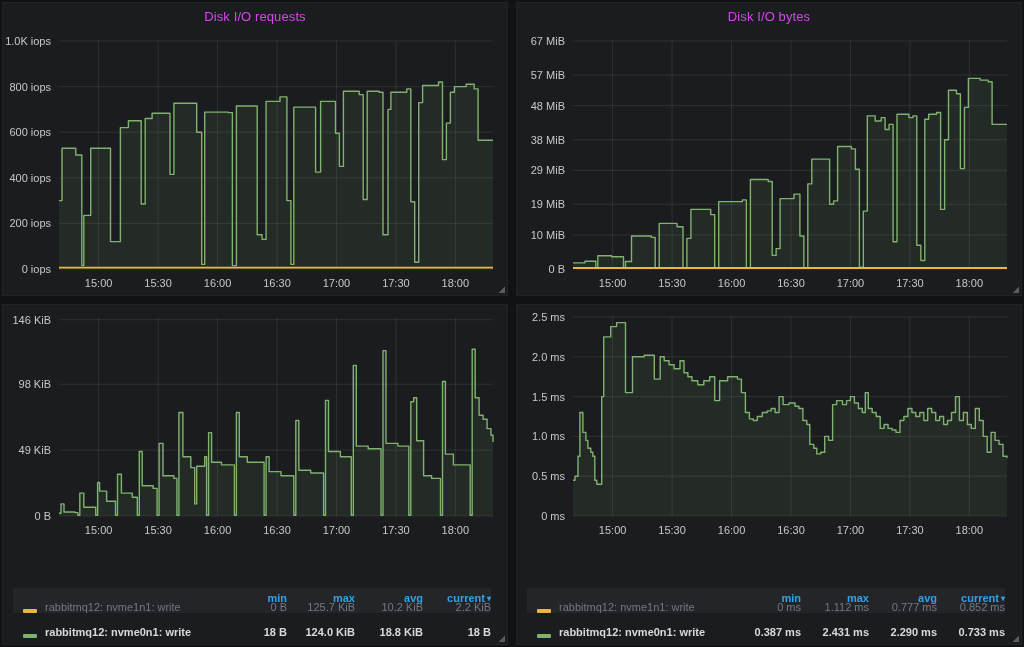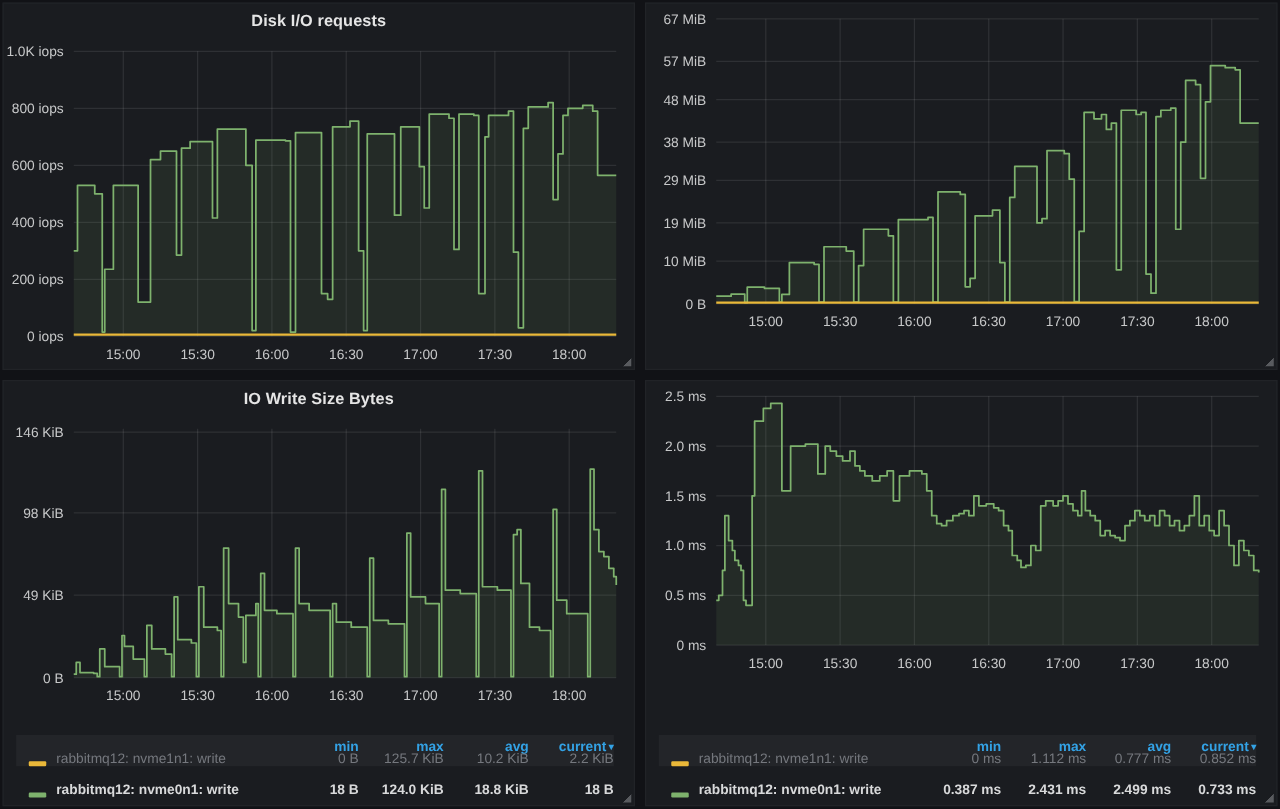--- a/index.html
+++ b/index.html
@@ -12,21 +12,21 @@
   .grid{
     position:absolute;inset:2px;
     display:grid;grid-template-columns:1fr 1fr;grid-template-rows:294px 1fr;gap:8px;
   }
   .panel{
     background:#1a1c20;border:1px solid #212327;box-sizing:border-box;
     position:relative;display:flex;flex-direction:column;min-height:0;
   }
   .panel-title{
     height:26px;flex:0 0 26px;display:flex;align-items:center;justify-content:center;
-    color:#e5e5e5;font-size:13px;font-weight:bold;cursor:pointer;letter-spacing:.1px;
+    color:#d946ef;font-size:13px;font-weight:normal;cursor:pointer;letter-spacing:.1px;
   }
   .chart{flex:1 1 auto;min-height:0;position:relative;cursor:crosshair;}
   .chart svg{display:block;}
   
   .legend{flex:0 0 auto;padding:0 16px 6px 10px;font-size:11px;}
   .legend-header{display:flex;align-items:center;height:20px;font-weight:bold;}
   .legend-header .lcol{color:#33a2e5;cursor:pointer;}
   .legend-spacer{flex:1 1 auto;}
   .lcol{width:68px;flex:0 0 68px;text-align:right;white-space:nowrap;margin-top:39px;}
   .sort-caret{font-size:8px;margin-left:2px;vertical-align:1px;}
@@ -77,20 +77,21 @@
           <text x="452.3470319634703" y="258" fill="#c7c8c9" font-size="11" text-anchor="middle">18:00</text>
           <path d="M56.0 171.6L59.0 171.6L59.0 119.2L72.8 119.2L72.8 126.0L78.8 126.0L78.8 236.6L80.8 236.6L80.8 186.4L87.7 186.4L87.7 119.2L107.5 119.2L107.5 212.6L117.4 212.6L117.4 98.6L125.4 98.6L125.4 91.8L138.2 91.8L138.2 175.0L142.2 175.0L142.2 89.5L149.1 89.5L149.1 84.3L167.0 84.3L167.0 145.4L170.9 145.4L170.9 74.2L193.7 74.2L193.7 103.2L198.7 103.2L198.7 235.4L201.7 235.4L201.7 83.1L225.4 83.1L225.4 83.6L229.4 83.6L229.4 236.6L233.4 236.6L233.4 77.0L254.2 77.0L254.2 205.8L259.1 205.8L259.1 210.4L263.1 210.4L263.1 72.4L277.0 72.4L277.0 67.9L283.9 67.9L283.9 171.6L287.9 171.6L287.9 235.4L290.8 235.4L290.8 78.1L312.6 78.1L312.6 143.1L317.6 143.1L317.6 72.4L332.5 72.4L332.5 104.3L336.4 104.3L336.4 137.4L340.4 137.4L340.4 62.2L356.2 62.2L356.2 65.6L360.2 65.6L360.2 170.5L364.2 170.5L364.2 62.2L376.1 62.2L376.1 63.3L380.0 63.3L380.0 205.8L385.0 205.8L385.0 80.4L387.9 80.4L387.9 63.3L403.8 63.3L403.8 59.9L407.8 59.9L407.8 172.7L411.7 172.7L411.7 233.2L415.7 233.2L415.7 73.6L419.6 73.6L419.6 56.5L435.5 56.5L435.5 53.0L439.5 53.0L439.5 130.6L443.4 130.6L443.4 94.1L447.4 94.1L447.4 63.3L451.4 63.3L451.4 57.6L463.2 57.6L463.2 55.3L471.2 55.3L471.2 59.9L475.1 59.9L475.1 111.2L490.0 111.2L490.0 111.2L490.0 111.2L490.0 240.0L56.0 240.0 Z" fill="rgba(126,178,109,0.10)" stroke="none"></path>
           <path d="M56.0 171.6L59.0 171.6L59.0 119.2L72.8 119.2L72.8 126.0L78.8 126.0L78.8 236.6L80.8 236.6L80.8 186.4L87.7 186.4L87.7 119.2L107.5 119.2L107.5 212.6L117.4 212.6L117.4 98.6L125.4 98.6L125.4 91.8L138.2 91.8L138.2 175.0L142.2 175.0L142.2 89.5L149.1 89.5L149.1 84.3L167.0 84.3L167.0 145.4L170.9 145.4L170.9 74.2L193.7 74.2L193.7 103.2L198.7 103.2L198.7 235.4L201.7 235.4L201.7 83.1L225.4 83.1L225.4 83.6L229.4 83.6L229.4 236.6L233.4 236.6L233.4 77.0L254.2 77.0L254.2 205.8L259.1 205.8L259.1 210.4L263.1 210.4L263.1 72.4L277.0 72.4L277.0 67.9L283.9 67.9L283.9 171.6L287.9 171.6L287.9 235.4L290.8 235.4L290.8 78.1L312.6 78.1L312.6 143.1L317.6 143.1L317.6 72.4L332.5 72.4L332.5 104.3L336.4 104.3L336.4 137.4L340.4 137.4L340.4 62.2L356.2 62.2L356.2 65.6L360.2 65.6L360.2 170.5L364.2 170.5L364.2 62.2L376.1 62.2L376.1 63.3L380.0 63.3L380.0 205.8L385.0 205.8L385.0 80.4L387.9 80.4L387.9 63.3L403.8 63.3L403.8 59.9L407.8 59.9L407.8 172.7L411.7 172.7L411.7 233.2L415.7 233.2L415.7 73.6L419.6 73.6L419.6 56.5L435.5 56.5L435.5 53.0L439.5 53.0L439.5 130.6L443.4 130.6L443.4 94.1L447.4 94.1L447.4 63.3L451.4 63.3L451.4 57.6L463.2 57.6L463.2 55.3L471.2 55.3L471.2 59.9L475.1 59.9L475.1 111.2L490.0 111.2L490.0 111.2L490.0 111.2" fill="none" stroke="#7EB26D" stroke-width="1.4" stroke-linejoin="round"></path>
           <path d="M56.0 238.6L490.0 238.6L490.0 238.6L490.0 238.6" fill="none" stroke="#EAB839" stroke-width="1.8" stroke-linejoin="round"></path>
         </svg>
       </div>
     <div class="resize-handle"></div>
   </div>
 
   <div class="panel">
+    <div class="panel-title">Disk I/O bytes</div>
     <div class="chart">
         <svg width="504" height="266">
           <line x1="56" x2="490" y1="240" y2="240" stroke="rgba(255,255,255,0.09)" stroke-width="1"></line>
           <text x="48" y="244" fill="#c7c8c9" font-size="11" text-anchor="end">0 B</text>
           <line x1="56" x2="490" y1="205.97014925373134" y2="205.97014925373134" stroke="rgba(255,255,255,0.09)" stroke-width="1"></line>
           <text x="48" y="209.97014925373134" fill="#c7c8c9" font-size="11" text-anchor="end">10 MiB</text>
           <line x1="56" x2="490" y1="175.34328358208955" y2="175.34328358208955" stroke="rgba(255,255,255,0.09)" stroke-width="1"></line>
           <text x="48" y="179.34328358208955" fill="#c7c8c9" font-size="11" text-anchor="end">19 MiB</text>
           <line x1="56" x2="490" y1="141.3134328358209" y2="141.3134328358209" stroke="rgba(255,255,255,0.09)" stroke-width="1"></line>
           <text x="48" y="145.3134328358209" fill="#c7c8c9" font-size="11" text-anchor="end">29 MiB</text>
@@ -118,21 +119,20 @@
           <text x="452.3470319634703" y="258" fill="#c7c8c9" font-size="11" text-anchor="middle">18:00</text>
           <path d="M56.0 233.9L67.9 233.9L67.9 232.2L78.8 232.2L78.8 239.0L80.8 239.0L80.8 226.7L94.6 226.7L94.6 227.7L106.5 227.7L106.5 238.6L108.5 238.6L108.5 232.5L114.5 232.5L114.5 207.0L134.3 207.0L134.3 208.4L138.2 208.4L138.2 238.6L142.2 238.6L142.2 194.4L160.0 194.4L160.0 197.8L166.0 197.8L166.0 238.6L169.9 238.6L169.9 209.4L173.9 209.4L173.9 180.4L193.7 180.4L193.7 185.6L197.7 185.6L197.7 238.6L201.7 238.6L201.7 172.6L225.4 172.6L225.4 170.9L229.4 170.9L229.4 238.6L233.4 238.6L233.4 150.5L251.2 150.5L251.2 152.5L255.2 152.5L255.2 226.4L259.1 226.4L259.1 219.6L263.1 219.6L263.1 169.6L277.0 169.6L277.0 165.1L282.9 165.1L282.9 207.0L286.9 207.0L286.9 238.6L290.8 238.6L290.8 154.9L294.8 154.9L294.8 130.1L312.6 130.1L312.6 175.3L316.6 175.3L316.6 171.9L320.6 171.9L320.6 117.5L334.4 117.5L334.4 119.9L338.4 119.9L338.4 140.3L342.4 140.3L342.4 238.3L346.3 238.3L346.3 182.1L350.3 182.1L350.3 86.9L358.2 86.9L358.2 92.0L364.2 92.0L364.2 88.6L368.1 88.6L368.1 100.5L372.1 100.5L372.1 95.4L376.1 95.4L376.1 212.8L380.0 212.8L380.0 85.2L391.9 85.2L391.9 88.6L395.9 88.6L395.9 86.9L399.8 86.9L399.8 216.2L403.8 216.2L403.8 231.5L407.8 231.5L407.8 90.3L411.7 90.3L411.7 85.2L419.6 85.2L419.6 83.5L423.6 83.5L423.6 180.4L427.6 180.4L427.6 110.7L431.5 110.7L431.5 61.3L439.5 61.3L439.5 64.7L443.4 64.7L443.4 139.6L447.4 139.6L447.4 78.4L451.4 78.4L451.4 49.4L463.2 49.4L463.2 51.1L471.2 51.1L471.2 52.8L475.1 52.8L475.1 95.4L490.0 95.4L490.0 95.4L490.0 95.4L490.0 240.0L56.0 240.0 Z" fill="rgba(126,178,109,0.10)" stroke="none"></path>
           <path d="M56.0 233.9L67.9 233.9L67.9 232.2L78.8 232.2L78.8 239.0L80.8 239.0L80.8 226.7L94.6 226.7L94.6 227.7L106.5 227.7L106.5 238.6L108.5 238.6L108.5 232.5L114.5 232.5L114.5 207.0L134.3 207.0L134.3 208.4L138.2 208.4L138.2 238.6L142.2 238.6L142.2 194.4L160.0 194.4L160.0 197.8L166.0 197.8L166.0 238.6L169.9 238.6L169.9 209.4L173.9 209.4L173.9 180.4L193.7 180.4L193.7 185.6L197.7 185.6L197.7 238.6L201.7 238.6L201.7 172.6L225.4 172.6L225.4 170.9L229.4 170.9L229.4 238.6L233.4 238.6L233.4 150.5L251.2 150.5L251.2 152.5L255.2 152.5L255.2 226.4L259.1 226.4L259.1 219.6L263.1 219.6L263.1 169.6L277.0 169.6L277.0 165.1L282.9 165.1L282.9 207.0L286.9 207.0L286.9 238.6L290.8 238.6L290.8 154.9L294.8 154.9L294.8 130.1L312.6 130.1L312.6 175.3L316.6 175.3L316.6 171.9L320.6 171.9L320.6 117.5L334.4 117.5L334.4 119.9L338.4 119.9L338.4 140.3L342.4 140.3L342.4 238.3L346.3 238.3L346.3 182.1L350.3 182.1L350.3 86.9L358.2 86.9L358.2 92.0L364.2 92.0L364.2 88.6L368.1 88.6L368.1 100.5L372.1 100.5L372.1 95.4L376.1 95.4L376.1 212.8L380.0 212.8L380.0 85.2L391.9 85.2L391.9 88.6L395.9 88.6L395.9 86.9L399.8 86.9L399.8 216.2L403.8 216.2L403.8 231.5L407.8 231.5L407.8 90.3L411.7 90.3L411.7 85.2L419.6 85.2L419.6 83.5L423.6 83.5L423.6 180.4L427.6 180.4L427.6 110.7L431.5 110.7L431.5 61.3L439.5 61.3L439.5 64.7L443.4 64.7L443.4 139.6L447.4 139.6L447.4 78.4L451.4 78.4L451.4 49.4L463.2 49.4L463.2 51.1L471.2 51.1L471.2 52.8L475.1 52.8L475.1 95.4L490.0 95.4L490.0 95.4L490.0 95.4" fill="none" stroke="#7EB26D" stroke-width="1.4" stroke-linejoin="round"></path>
           <path d="M56.0 239.0L490.0 239.0L490.0 239.0L490.0 239.0" fill="none" stroke="#EAB839" stroke-width="1.8" stroke-linejoin="round"></path>
         </svg>
       </div>
     <div class="resize-handle"></div>
   </div>
 
   <div class="panel">
-    <div class="panel-title">IO Write Size Bytes</div>
     <div class="chart">
         <svg width="504" height="237">
           <line x1="56" x2="490" y1="211" y2="211" stroke="rgba(255,255,255,0.09)" stroke-width="1"></line>
           <text x="48" y="215" fill="#c7c8c9" font-size="11" text-anchor="end">0 B</text>
           <line x1="56" x2="490" y1="145.11486486486487" y2="145.11486486486487" stroke="rgba(255,255,255,0.09)" stroke-width="1"></line>
           <text x="48" y="149.11486486486487" fill="#c7c8c9" font-size="11" text-anchor="end">49 KiB</text>
           <line x1="56" x2="490" y1="79.22972972972974" y2="79.22972972972974" stroke="rgba(255,255,255,0.09)" stroke-width="1"></line>
           <text x="48" y="83.22972972972974" fill="#c7c8c9" font-size="11" text-anchor="end">98 KiB</text>
           <line x1="56" x2="490" y1="14.689189189189193" y2="14.689189189189193" stroke="rgba(255,255,255,0.09)" stroke-width="1"></line>
           <text x="48" y="18.689189189189193" fill="#c7c8c9" font-size="11" text-anchor="end">146 KiB</text>
@@ -229,20 +229,20 @@
         <div class="lcol">0 ms</div>
         <div class="lcol">1.112 ms</div>
         <div class="lcol">0.777 ms</div>
         <div class="lcol">0.852 ms</div>
       </div>
       <div class="legend-row">
         <div class="swatch" style="background: rgb(126, 178, 109);"></div>
         <div class="series-name">rabbitmq12: nvme0n1: write</div>
         <div class="lcol">0.387 ms</div>
         <div class="lcol">2.431 ms</div>
-        <div class="lcol">2.499 ms</div>
+        <div class="lcol">2.290 ms</div>
         <div class="lcol">0.733 ms</div>
       </div>
     </div>
     <div class="resize-handle"></div>
   </div>
 
 </div>
 
 </body></html>

